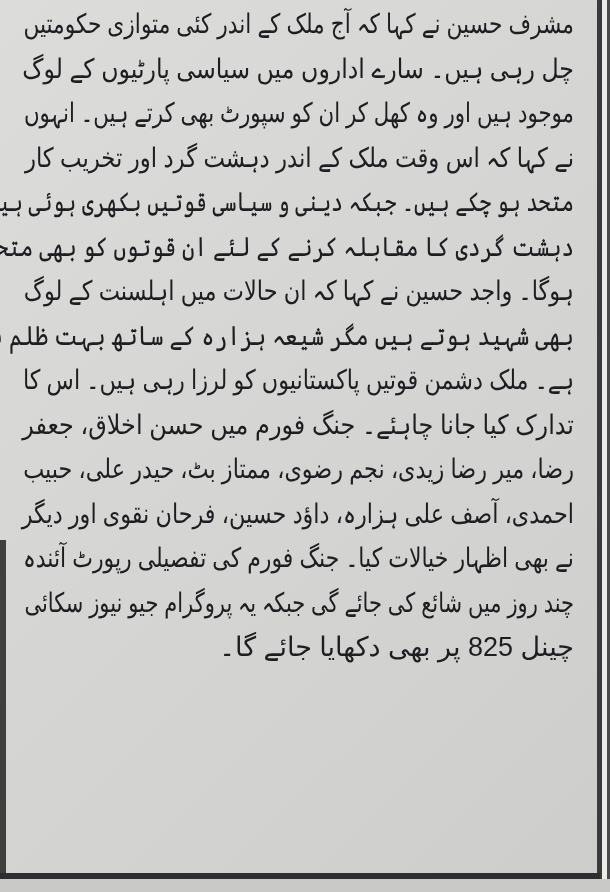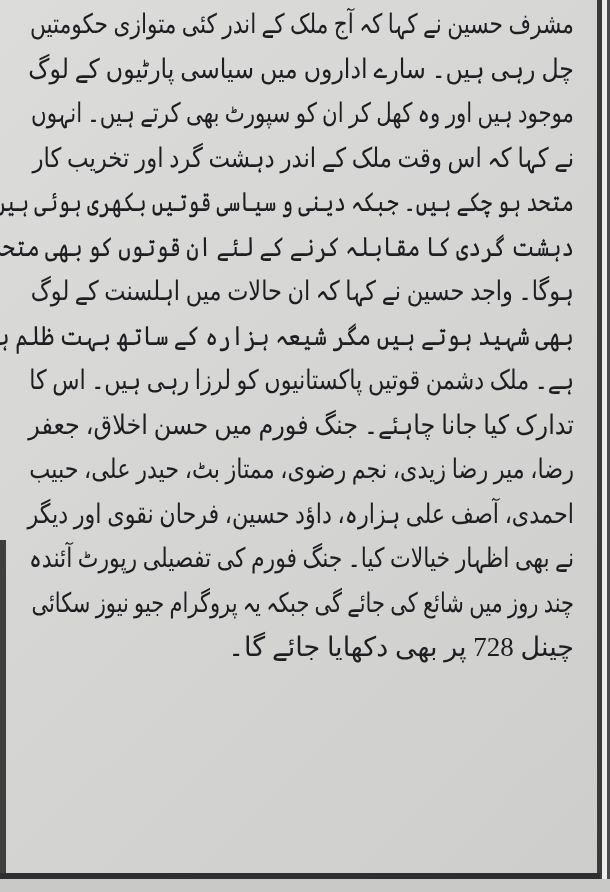--- a/index.html
+++ b/index.html
@@ -66,21 +66,21 @@
       background: #c9c9c7;
     }
     .article {
       position: absolute;
       top: 2px;
       left: 14px;
       width: 560px;
       direction: rtl;
       text-align: justify;
       text-align-last: right;
-      font-family: Liberation Serif, serif;
+      font-family: Liberation Sans, sans-serif;
       font-size: 27px;
       line-height: 44.5px;
       color: #1e1e22;
       letter-spacing: 0;
     }
     .line {
       display: block;
       white-space: nowrap;
       height: 44.5px;
       text-align: right;
@@ -109,15 +109,15 @@
     <span class="line" style="display: block; transform-origin: right center; transform: scaleX(0.753701);">متحد ہو چکے ہیں۔ جبکہ دینی و سیاسی قوتیں بکھری ہوئی ہیں۔</span>
     <span class="line" style="display: block; transform-origin: right center; transform: scaleX(0.79096);">دہشت گردی کا مقابلہ کرنے کے لئے ان قوتوں کو بھی متحد ہونا</span>
     <span class="line" style="display: block; transform-origin: right center; transform: scaleX(0.832095);">ہوگا۔ واجد حسین نے کہا کہ ان حالات میں اہلسنت کے لوگ</span>
     <span class="line" style="display: block; transform-origin: right center; transform: scaleX(0.816327);">بھی شہید ہوتے ہیں مگر شیعہ ہزارہ کے ساتھ بہت ظلم ہوا</span>
     <span class="line" style="display: block; transform-origin: right center; transform: scaleX(0.827179);">ہے۔ ملک دشمن قوتیں پاکستانیوں کو لرزا رہی ہیں۔ اس کا</span>
     <span class="line" style="display: block; transform-origin: right center; transform: scaleX(0.886076);">تدارک کیا جانا چاہئے۔ جنگ فورم میں حسن اخلاق، جعفر</span>
     <span class="line" style="display: block; transform-origin: right center; transform: scaleX(0.825959);">رضا، میر رضا زیدی، نجم رضوی، ممتاز بٹ، حیدر علی، حبیب</span>
     <span class="line" style="display: block; transform-origin: right center; transform: scaleX(0.827179);">احمدی، آصف علی ہزارہ، داؤد حسین، فرحان نقوی اور دیگر</span>
     <span class="line" style="display: block; transform-origin: right center; transform: scaleX(0.813953);">نے بھی اظہار خیالات کیا۔ جنگ فورم کی تفصیلی رپورٹ آئندہ</span>
     <span class="line" style="display: block; transform-origin: right center; transform: scaleX(0.777778);">چند روز میں شائع کی جائے گی جبکہ یہ پروگرام جیو نیوز سکائی</span>
-    <span class="line last">چینل 728 پر بھی دکھایا جائے گا۔</span>
+    <span class="line last">چینل 825 پر بھی دکھایا جائے گا۔</span>
   </div>
 </div>
 
 </body></html>

